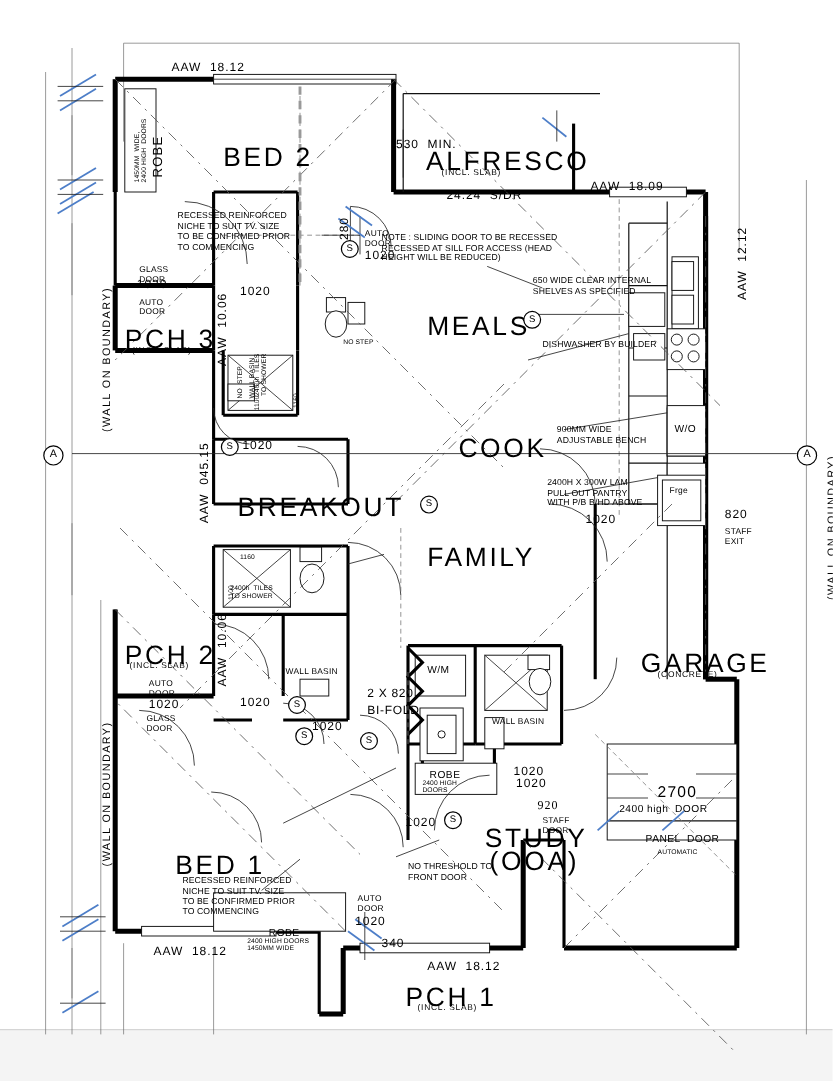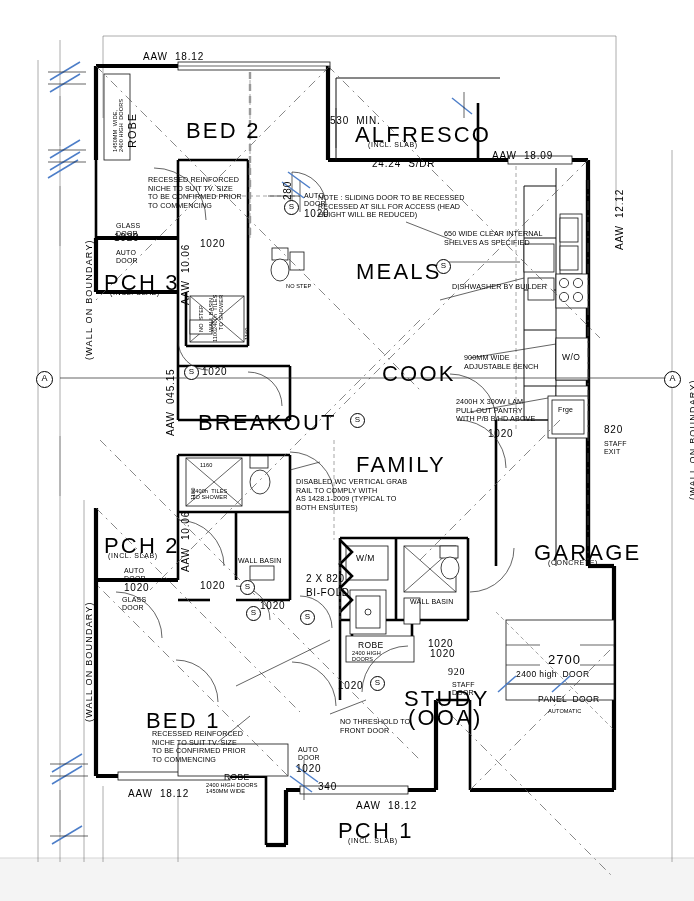--- a/index.html
+++ b/index.html
@@ -384,24 +384,20 @@
 RECESSED AT SILL FOR ACCESS (HEAD
 HEIGHT WILL BE REDUCED)</div>
 <div class="lbl note" style="left:444px;top:230px;">650 WIDE CLEAR INTERNAL
 SHELVES AS SPECIFIED</div>
 <div class="lbl note" style="left:452px;top:283px;">DISHWASHER BY BUILDER</div>
 <div class="lbl note" style="left:464px;top:354px;">900MM WIDE
 ADJUSTABLE BENCH</div>
 <div class="lbl note" style="left:456px;top:398px;">2400H X 300W LAM
 PULL OUT PANTRY
 WITH P/B B/HD ABOVE</div>
-<div class="lbl note" style="left:296px;top:478px;">DISABLED WC VERTICAL GRAB
-RAIL TO COMPLY WITH
-AS 1428.1-2009 (TYPICAL TO
-BOTH ENSUITES)</div>
 <div class="lbl note" style="left:152px;top:730px;">RECESSED REINFORCED
 NICHE TO SUIT TV. SIZE
 TO BE CONFIRMED PRIOR
 TO COMMENCING</div>
 <div class="lbl note" style="left:340px;top:718px;">NO THRESHOLD TO
 FRONT DOOR</div>
 
 <div class="lbl small" style="left:116px;top:222px;">GLASS
 DOOR</div>
 <div class="lbl small" style="left:116px;top:249px;">AUTO

